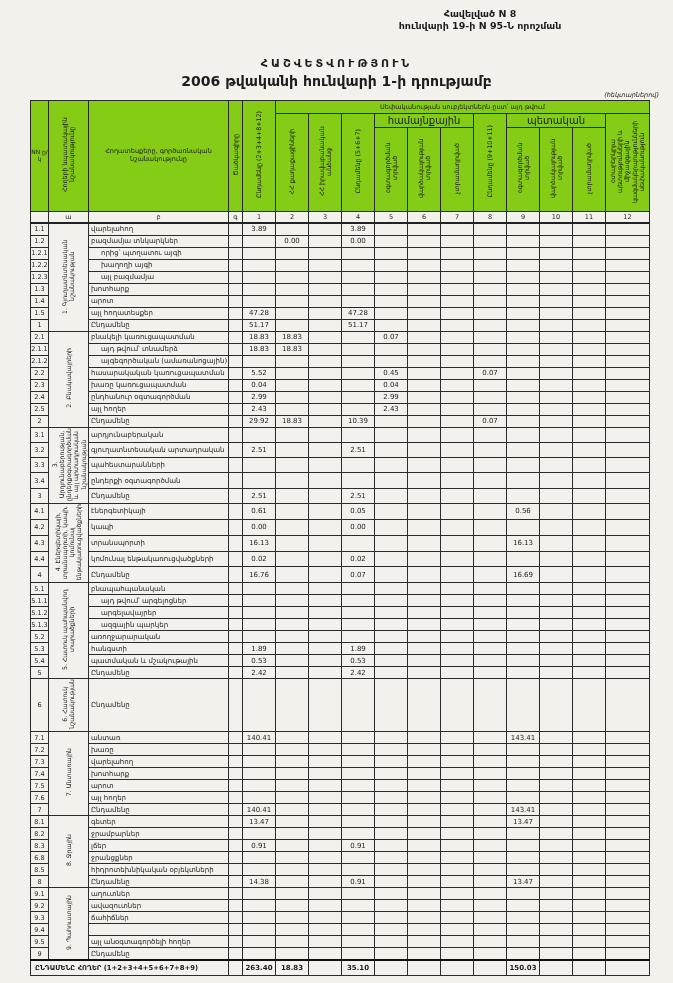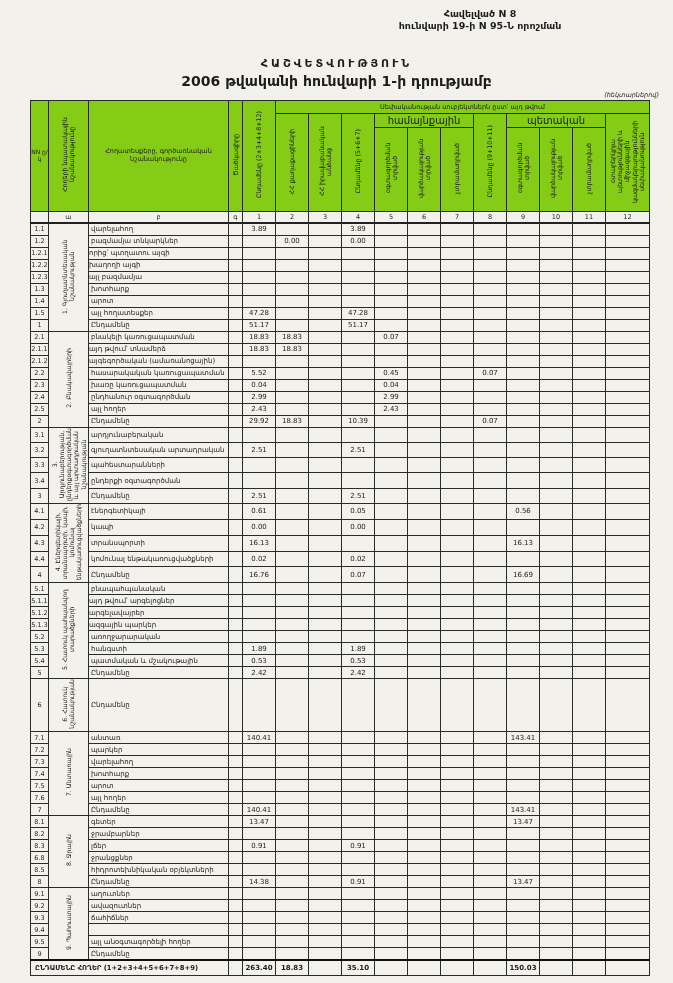--- a/index.html
+++ b/index.html
@@ -23,21 +23,21 @@
   .group{font-size:10px;height:12px;}
   .leaf{height:78px;}
   .rot{writing-mode:vertical-rl;transform:rotate(180deg);display:inline-block;
     font-size:6.3px;line-height:1.15;white-space:normal;max-height:95px;}
   .leaf .rot{max-height:74px;}
   .nnhead{font-size:6px;line-height:1.1;}
   .namehead{font-size:6.5px;white-space:normal;line-height:1.2;}
   .letters td{height:10px;font-size:6.5px;border-bottom:2px solid #222;}
   tbody td{height:11px;white-space:nowrap;}
   tbody td.name{text-align:left;padding-left:2px;}
-  tbody td.name.ind{padding-left:0;}
+  tbody td.name.ind{padding-left:12px;}
   tbody td.cat{vertical-align:middle;}
   tbody td.cat .rot{font-size:6.2px;max-height:none;}
   tbody tr.total td{border-top:1.5px solid #222;}
   tbody tr.tall td{height:42px;}
   tbody td.nn{font-size:6.5px;}
   .grand td{border-top:2px solid #111;font-weight:bold;height:14px;}
   .grand td.glabel{text-align:left;padding-left:4px;font-size:6.8px;}
   .val{font-size:7px;}
 </style>
 </head>
@@ -755,21 +755,21 @@
           <td class="val"></td>
           <td class="val"></td>
           <td class="val"></td>
           <td class="val">143.41</td>
           <td class="val"></td>
           <td class="val"></td>
           <td class="val"></td>
         </tr>
         <tr>
           <td class="nn">7.2</td>
-          <td class="name">պարկեր</td>
+          <td class="name">խառը</td>
           <td></td>
           <td class="val"></td>
           <td class="val"></td>
           <td class="val"></td>
           <td class="val"></td>
           <td class="val"></td>
           <td class="val"></td>
           <td class="val"></td>
           <td class="val"></td>
           <td class="val"></td>

